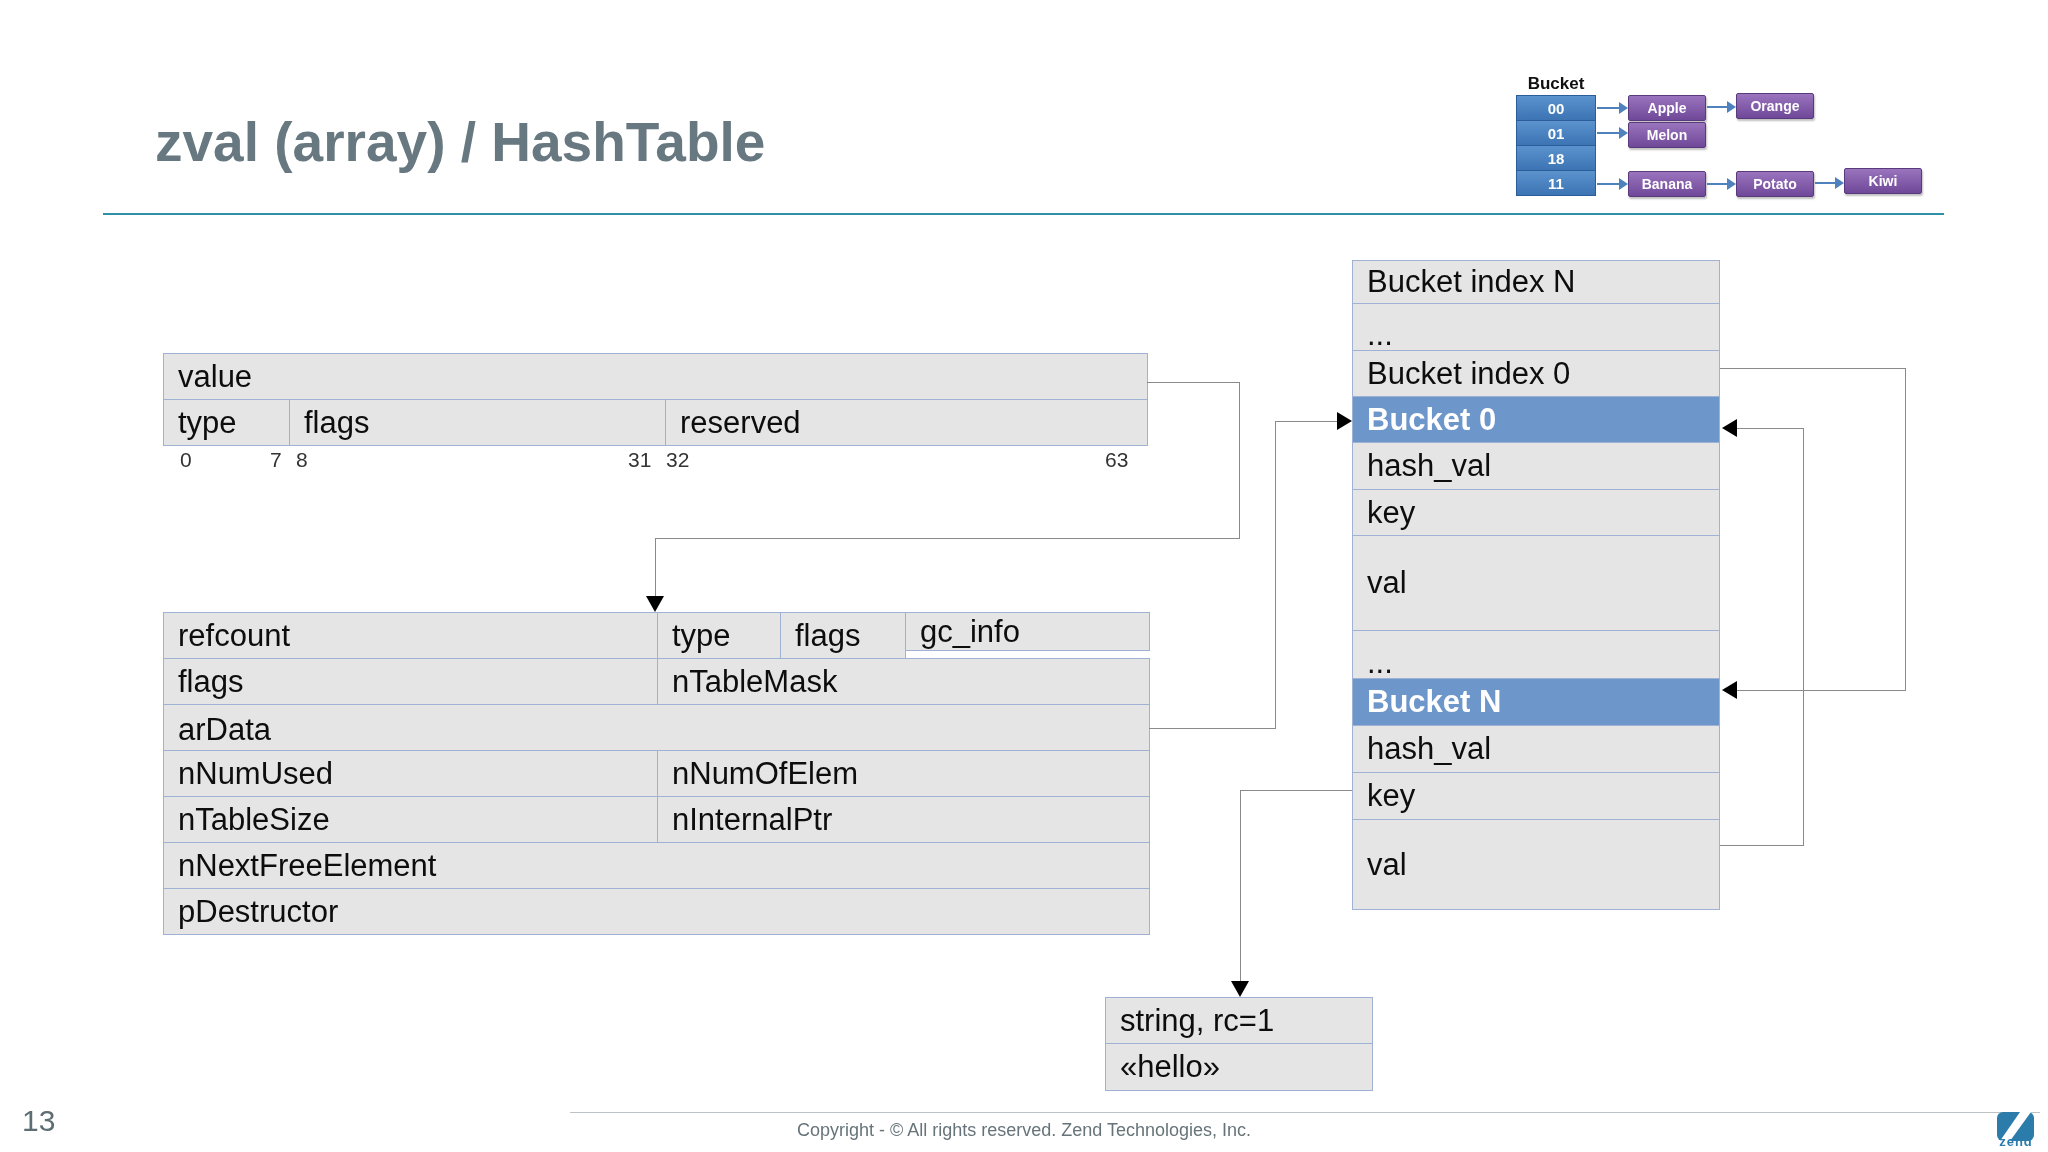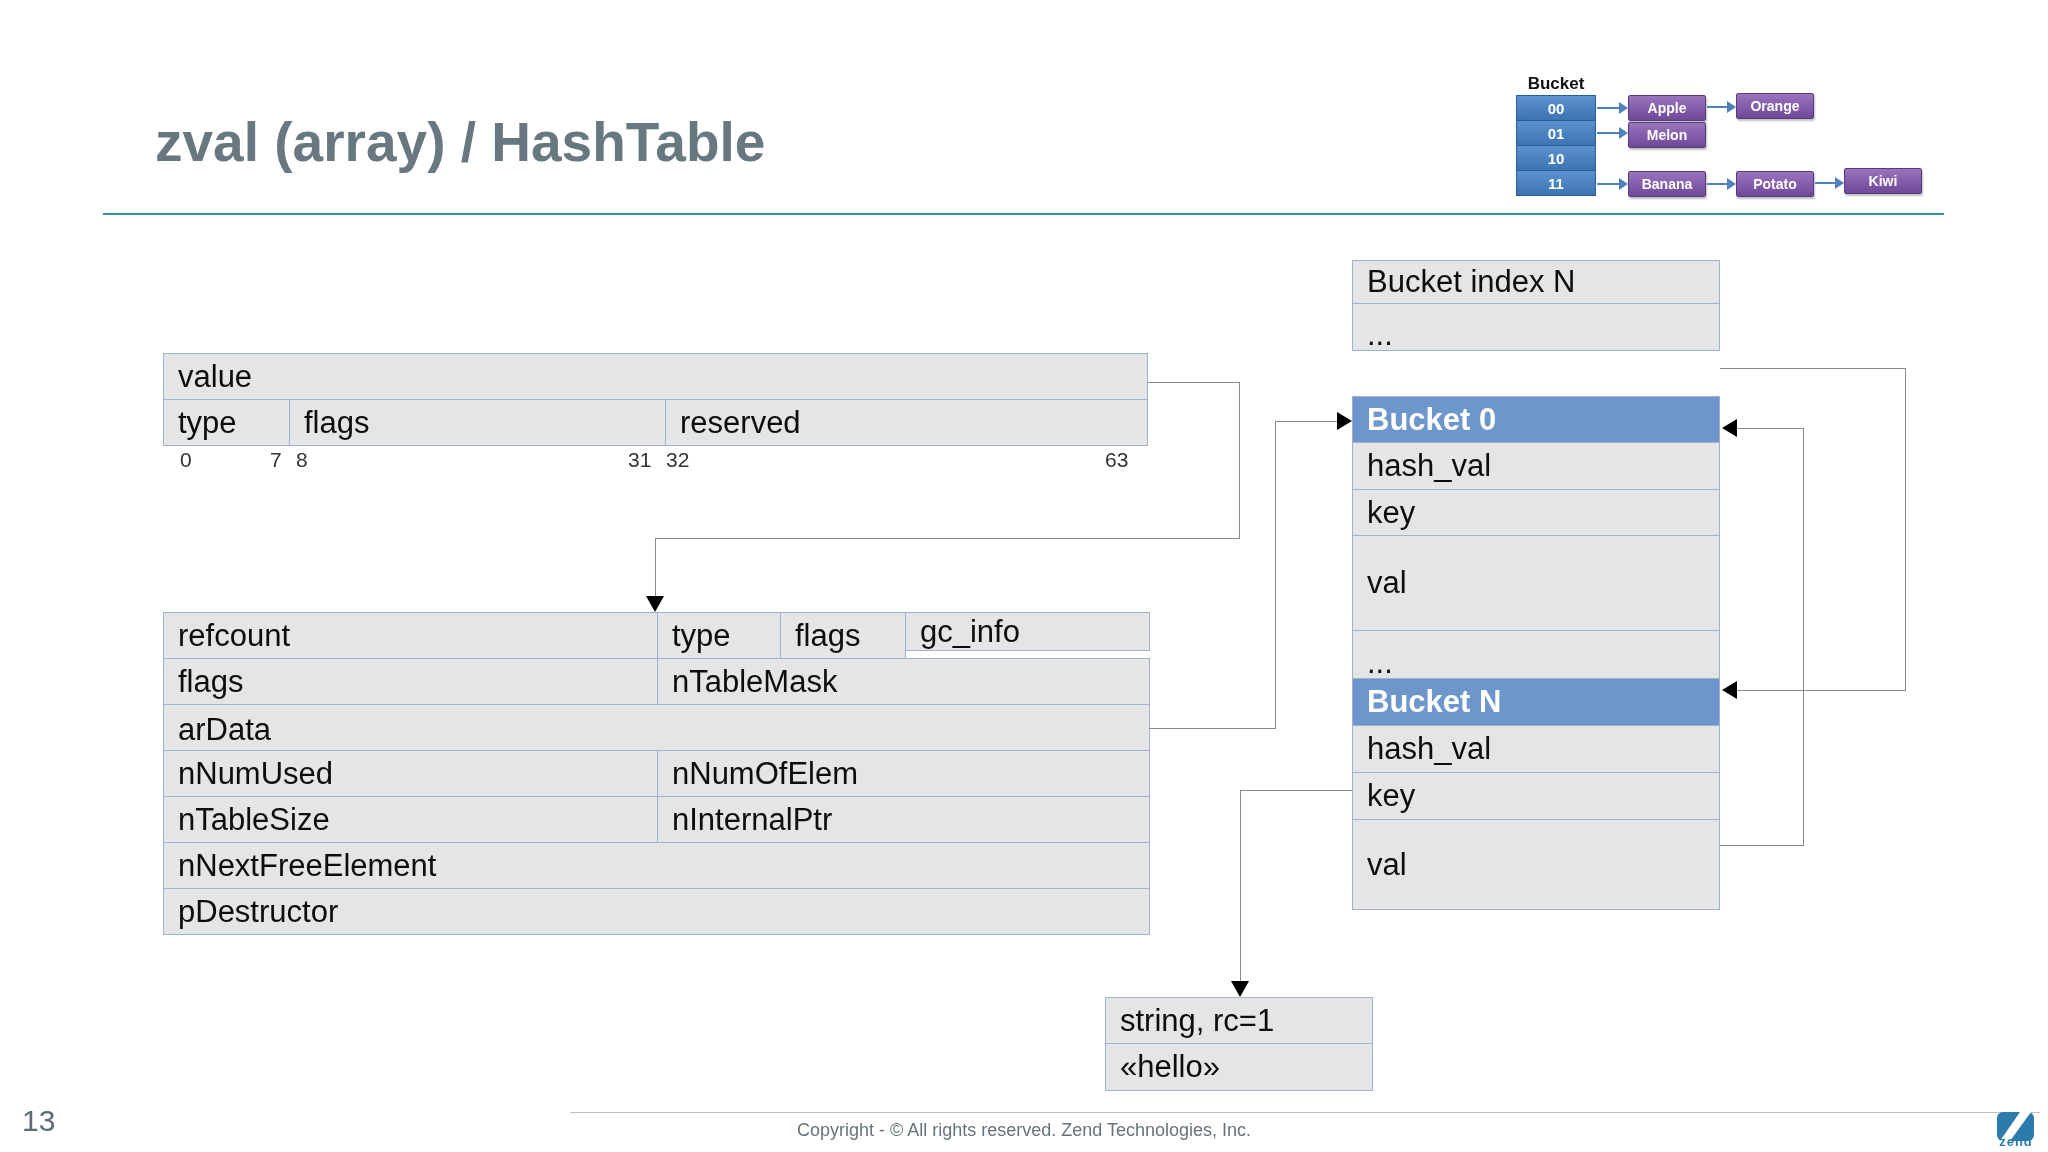--- a/index.html
+++ b/index.html
@@ -56,21 +56,21 @@
 
 <div class="slide">
 
   <div class="title">zval (array) / HashTable</div>
   <div class="title-rule"></div>
 
   <div class="mini-label">Bucket</div>
 
   <div class="mini-bucket" style="top:95px;">00</div>
   <div class="mini-bucket" style="top:120px;">01</div>
-  <div class="mini-bucket" style="top:145px;">10</div>
+  <div class="mini-bucket" style="top:145px;">18</div>
   <div class="mini-bucket" style="top:170px;">11</div>
 
   <div class="mini-node" style="left:1628px; top:95px;">Apple</div>
   <div class="mini-node" style="left:1736px; top:93px;">Orange</div>
   <div class="mini-node" style="left:1628px; top:122px;">Melon</div>
   <div class="mini-node" style="left:1628px; top:171px;">Banana</div>
   <div class="mini-node" style="left:1736px; top:171px;">Potato</div>
   <div class="mini-node" style="left:1844px; top:168px;">Kiwi</div>
 
   <div class="mini-ln" style="left:1597px; top:107px; width:22px;"></div>
@@ -118,20 +118,21 @@
   <div class="cell" style="left:163px; top:842px; width:987px; height:47px;">nNextFreeElement</div>
   <div class="cell" style="left:163px; top:888px; width:987px; height:47px;">pDestructor</div>
 
   <div class="ln" style="left:1149px; top:728px; width:127px; height:1px;"></div>
   <div class="ln" style="left:1275px; top:421px; width:1px; height:308px;"></div>
   <div class="ln" style="left:1275px; top:421px; width:63px;  height:1px;"></div>
   <div class="arr-r" style="left:1337px; top:412px;"></div>
 
   <div class="cell" style="left:1352px; top:260px; width:368px; height:44px;">Bucket index N</div>
   <div class="cell dots" style="left:1352px; top:303px; width:368px; height:48px;">...</div>
+  <div class="cell" style="left:1352px; top:350px; width:368px; height:47px;">Bucket index 0</div>
   <div class="cell hl" style="left:1352px; top:396px; width:368px; height:47px;">Bucket 0</div>
   <div class="cell" style="left:1352px; top:442px; width:368px; height:48px;">hash_val</div>
   <div class="cell" style="left:1352px; top:489px; width:368px; height:47px;">key</div>
   <div class="cell" style="left:1352px; top:535px; width:368px; height:96px;">val</div>
   <div class="cell dots" style="left:1352px; top:630px; width:368px; height:49px;">...</div>
   <div class="cell hl" style="left:1352px; top:678px; width:368px; height:48px;">Bucket N</div>
   <div class="cell" style="left:1352px; top:725px; width:368px; height:48px;">hash_val</div>
   <div class="cell" style="left:1352px; top:772px; width:368px; height:48px;">key</div>
   <div class="cell" style="left:1352px; top:819px; width:368px; height:91px;">val</div>
 

